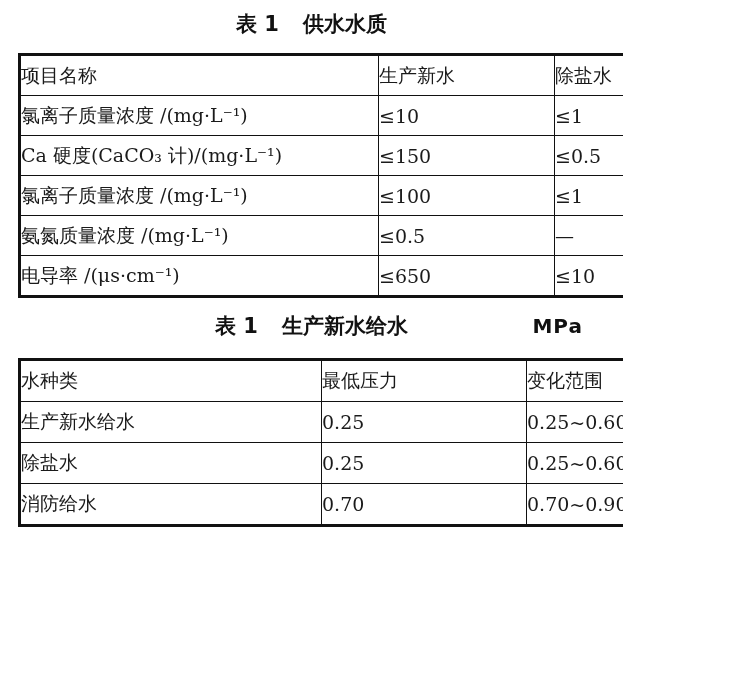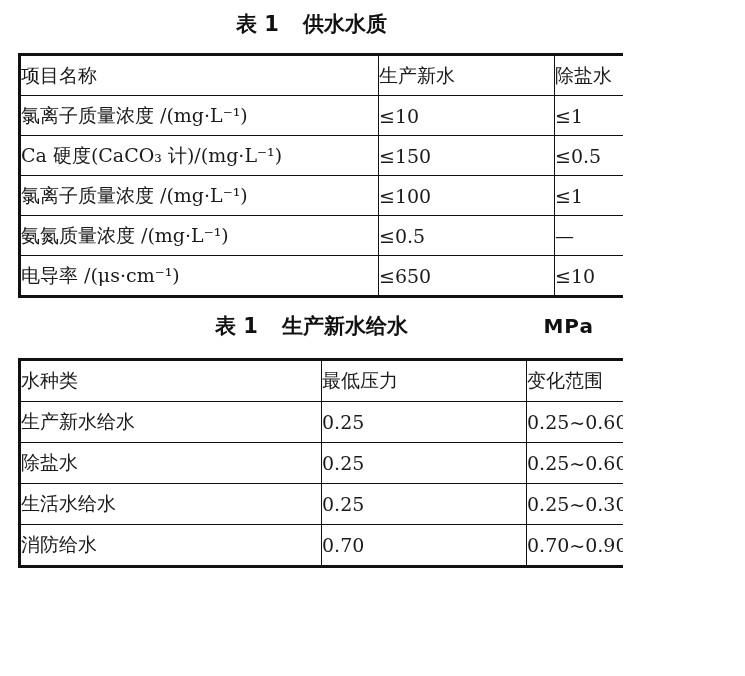--- a/index.html
+++ b/index.html
@@ -17,21 +17,21 @@
     font-weight: bold;
     font-size: 21px;
     line-height: 30px;
     color: #111111;
   }
   .caption .cap-label { margin-right: 24px; }
   .caption1 { padding-top: 9px; }
   .caption2 { margin-top: 13px; position: relative; }
   .caption2 .unit {
     position: absolute;
-    right: 29px;
+    right: 40px;
     top: 0;
     font-size: 20px;
     letter-spacing: 1px;
   }
   table {
     border-collapse: collapse;
     table-layout: fixed;
     margin-left: 18px;
     width: 710px;
     border: 3px solid #111111;
@@ -132,25 +132,20 @@
         <td>生产新水给水</td>
         <td>0.25</td>
         <td>0.25~0.60</td>
       </tr>
       <tr>
         <td>除盐水</td>
         <td>0.25</td>
         <td>0.25~0.60</td>
       </tr>
       <tr>
-        <td>生活水给水</td>
-        <td>0.25</td>
-        <td>0.25~0.30</td>
-      </tr>
-      <tr>
         <td>消防给水</td>
         <td>0.70</td>
         <td>0.70~0.90</td>
       </tr>
     </tbody>
   </table>
 
 </div>
 
 </body></html>

